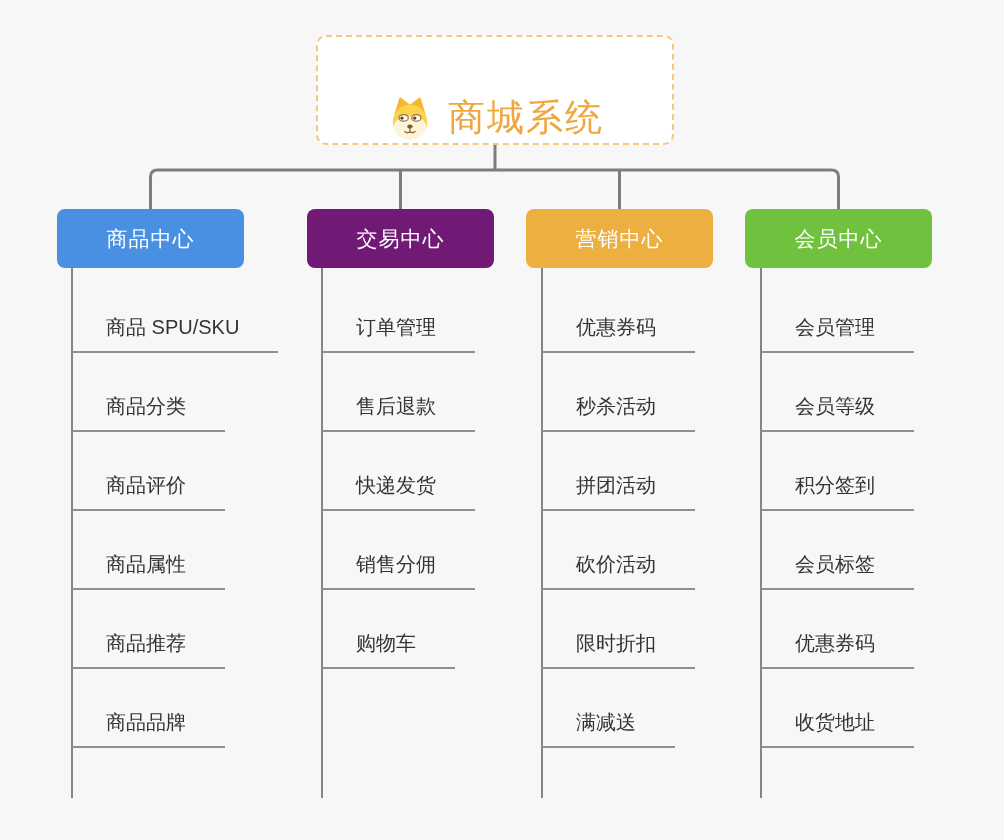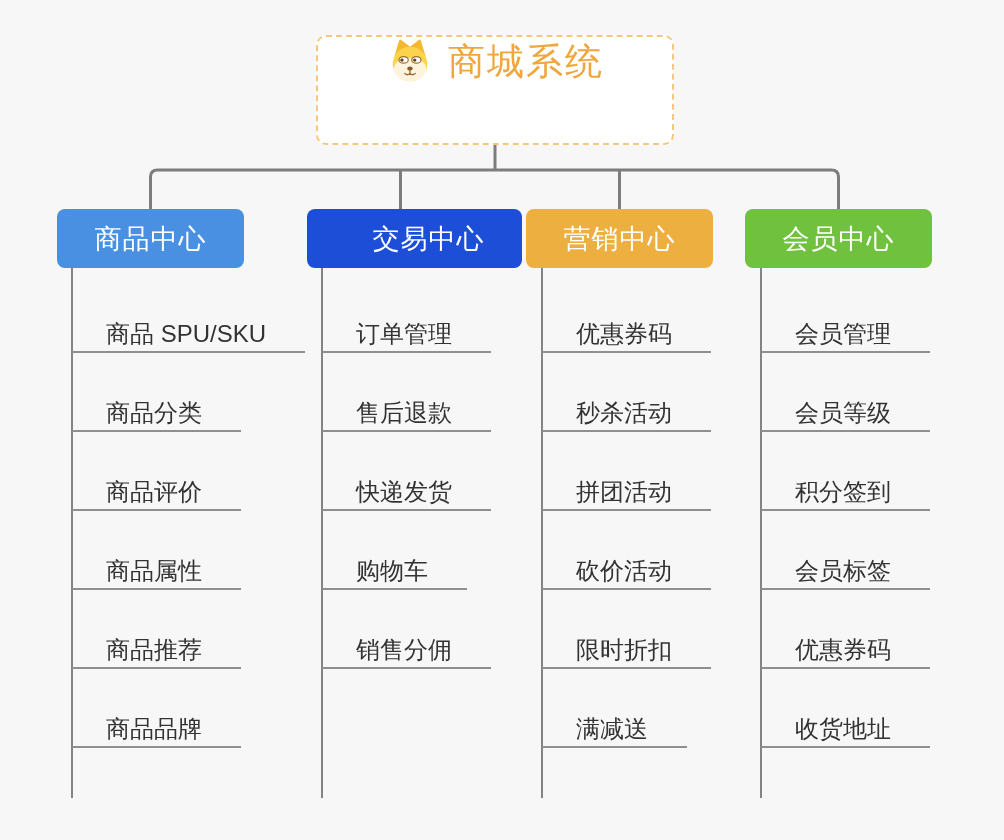--- a/index.html
+++ b/index.html
@@ -15,38 +15,38 @@
 
   svg.connectors { position: absolute; left: 0; top: 0; pointer-events: none; }
 
   .root-node {
     position: absolute; left: 316px; top: 35px;
     width: 358px; height: 110px;
     box-sizing: border-box;
     background: #ffffff;
     border: 2px dashed #f6c87e;
     border-radius: 10px;
-    display: flex; align-items: flex-start; justify-content: center;
+    display: flex; align-items: flex-end; justify-content: center;
     gap: 14px;
   }
   .root-title {
     font-size: 37px;
     color: #efa73d;
     letter-spacing: 2px;
     white-space: nowrap;
   }
   .dog { width: 48px; height: 48px; display: inline-flex; }
 
   .branch-box {
     position: absolute; top: 209px;
     width: 187px; height: 59px;
     border-radius: 8px;
     display: flex; align-items: center; justify-content: center;
     color: #ffffff;
-    font-size: 27px;
+    font-size: 21px;
     letter-spacing: 1px;
     white-space: nowrap;
   }
   .bx0 { left: 57px;  background: #4a90e2; }
   .bx1 { left: 307px; background: #e8574f; }
   .bx2 { left: 526px; background: #ecaf40; text-align: center; }
   .bx3 { left: 745px; background: #6fc13e; }
 
   .spine {
     position: absolute; top: 268px;
@@ -61,23 +61,23 @@
   .leaf-col { position: absolute; top: 270px; }
   .lc0 { left: 72px; }
   .lc1 { left: 322px; }
   .lc2 { left: 542px; }
   .lc3 { left: 761px; }
 
   .leaf-slot { height: 79px; display: flex; align-items: flex-end; }
   .leaf-col .leaf-slot:first-child { height: 83px; }
 
   .leaf {
-    padding: 0 39px 2px 34px;
+    padding: 0 39px 12px 34px;
     border-bottom: 2px solid #8f8f8f;
-    font-size: 24px;
+    font-size: 20px;
     color: #333333;
     white-space: nowrap;
     line-height: 1.2;
   }
 </style>
 </head>
 <body>
 
 <div class="canvas">
 
@@ -102,21 +102,21 @@
         <circle cx="21.3" cy="30.8" r="2.3" fill="#6b4318"></circle>
         <circle cx="38.3" cy="30.8" r="2.3" fill="#6b4318"></circle>
         <ellipse cx="32" cy="42" rx="3.6" ry="2.8" fill="#8a5a2b"></ellipse>
         <path d="M32 44.5 V48 M25 48.5 q3.5 3.5 7 0 q3.5 3.5 7 0" stroke="#9c6b2f" stroke-width="1.8" fill="none" stroke-linecap="round"></path>
       </svg>
     </span>
     <span class="root-title">商城系统</span>
   </div>
 
   <div class="branch-box bx0" style="background-color: rgb(74, 144, 226);">商品中心</div>
-  <div class="branch-box bx1" style="background-color: #1d4ed8; padding-left: 28px;">交易中心</div>
+  <div class="branch-box bx1" style="background-color: #701a75;">交易中心</div>
   <div class="branch-box bx2" style="background-color: rgb(236, 175, 64);">营销中心</div>
   <div class="branch-box bx3" style="background-color: rgb(111, 193, 62);">会员中心</div>
 
   <div class="spine sp0"></div>
   <div class="spine sp1"></div>
   <div class="spine sp2"></div>
   <div class="spine sp3"></div>
 
   <div class="leaf-col lc0">
     <div class="leaf-slot">
@@ -143,25 +143,25 @@
     <div class="leaf-slot">
         <div class="leaf">订单管理</div>
       </div>
     <div class="leaf-slot">
         <div class="leaf">售后退款</div>
       </div>
     <div class="leaf-slot">
         <div class="leaf">快递发货</div>
       </div>
     <div class="leaf-slot">
+        <div class="leaf">销售分佣</div>
+      </div>
+    <div class="leaf-slot">
         <div class="leaf">购物车</div>
       </div>
-    <div class="leaf-slot">
-        <div class="leaf">销售分佣</div>
-      </div>
   </div>
 
   <div class="leaf-col lc2">
     <div class="leaf-slot">
         <div class="leaf">优惠券码</div>
       </div>
     <div class="leaf-slot">
         <div class="leaf">秒杀活动</div>
       </div>
     <div class="leaf-slot">

